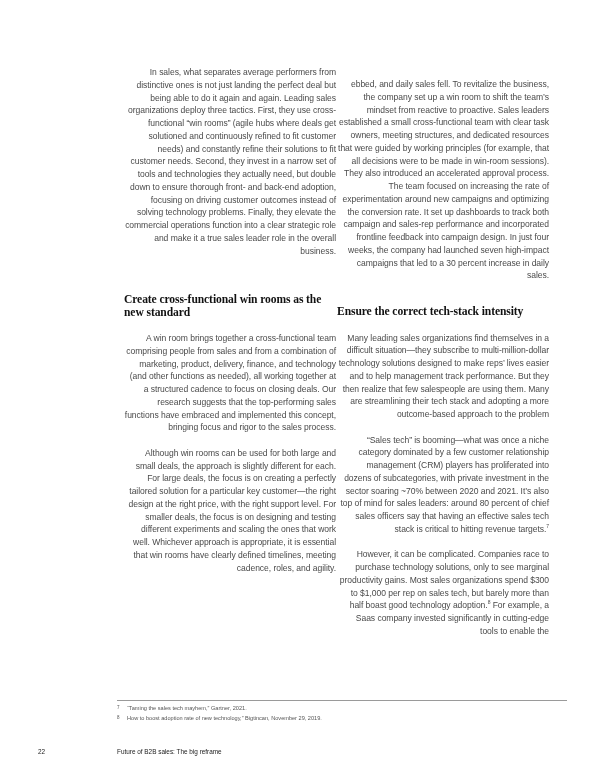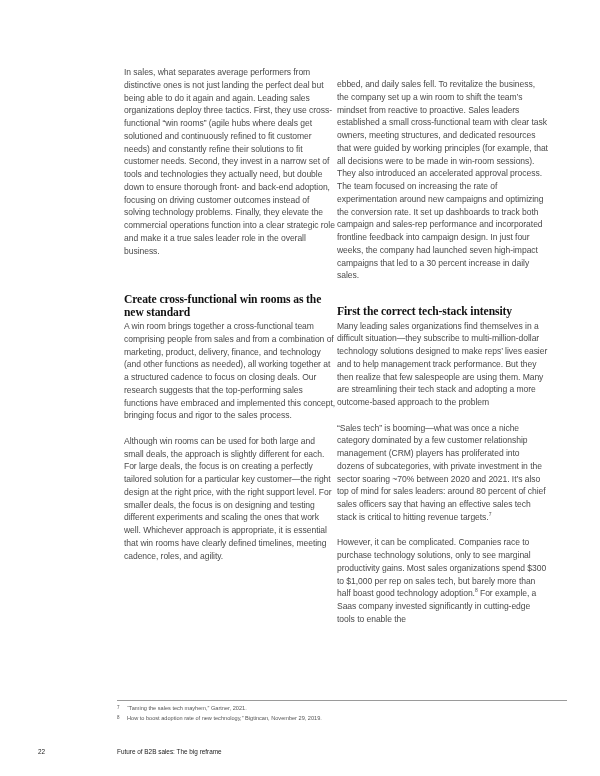--- a/index.html
+++ b/index.html
@@ -17,35 +17,36 @@
   }
   .col {
     position: absolute;
     width: 212px;
     font-size: 8.55px;
     line-height: 12.75px;
     letter-spacing: -0.05px;
   }
   .col p {
     margin: 0;
+    text-align: right;
   }
   .col p.gap {
     margin-top: 12.75px;
   }
   #col-left-top { left: 124px; top: 66px; }
   #col-right-top { left: 337px; top: 66px; margin-top: 12px; }
   #col-left-main { left: 124px; top: 294px; }
   #col-right-main { left: 337px; top: 306px; }
   h2 {
     font-family: "Liberation Serif", "DejaVu Serif", serif;
     font-weight: bold;
     color: #111111;
     font-size: 11.6px;
     line-height: 12.6px;
-    margin: 0 0 1px 0;
+    margin: 0 0 13px 0;
     letter-spacing: -0.1px;
   }
   sup {
     font-size: 5px;
     line-height: 0;
     vertical-align: super;
   }
   .footnote-rule {
     position: absolute;
     left: 117px;
@@ -101,21 +102,21 @@
   <p>ebbed, and daily sales fell. To revitalize the business, the company set up a win room to shift the team’s mindset from reactive to proactive. Sales leaders established a small cross-functional team with clear task owners, meeting structures, and dedicated resources that were guided by working principles (for example, that all decisions were to be made in win-room sessions). They also introduced an accelerated approval process. The team focused on increasing the rate of experimentation around new campaigns and optimizing the conversion rate. It set up dashboards to track both campaign and sales-rep performance and incorporated frontline feedback into campaign design. In just four weeks, the company had launched seven high-impact campaigns that led to a 30 percent increase in daily sales.</p>
 </div>
 
 <div class="col" id="col-left-main">
   <h2>Create cross-functional win rooms as the new standard</h2>
   <p>A win room brings together a cross-functional team comprising people from sales and from a combination of marketing, product, delivery, finance, and technology (and other functions as needed), all working together at a structured cadence to focus on closing deals. Our research suggests that the top-performing sales functions have embraced and implemented this concept, bringing focus and rigor to the sales process.</p>
   <p class="gap">Although win rooms can be used for both large and small deals, the approach is slightly different for each. For large deals, the focus is on creating a perfectly tailored solution for a particular key customer—the right design at the right price, with the right support level. For smaller deals, the focus is on designing and testing different experiments and scaling the ones that work well. Whichever approach is appropriate, it is essential that win rooms have clearly defined timelines, meeting cadence, roles, and agility.</p>
 </div>
 
 <div class="col" id="col-right-main">
-  <h2>First the correct tech-stack intensity</h2>
+  <h2>Ensure the correct tech-stack intensity</h2>
   <p>Many leading sales organizations find themselves in a difficult situation—they subscribe to multi-million-dollar technology solutions designed to make reps’ lives easier and to help management track performance. But they then realize that few salespeople are using them. Many are streamlining their tech stack and adopting a more outcome-based approach to the problem</p>
   <p class="gap"><span>“Sales tech” is booming—what was once a niche category dominated by a few customer relationship management (CRM) players has proliferated into dozens of subcategories, with private investment in the sector soaring ~70% between 2020 and 2021. It’s also top of mind for sales leaders: around 80 percent of chief sales officers say that having an effective sales tech stack is critical to hitting revenue targets.</span><sup>7</sup></p>
   <p class="gap"><span>However, it can be complicated. Companies race to purchase technology solutions, only to see marginal productivity gains. Most sales organizations spend $300 to $1,000 per rep on sales tech, but barely more than half boast good technology adoption.</span><sup>8</sup> <span>For example, a Saas company invested significantly in cutting-edge tools to enable the</span></p>
 </div>
 
 <div class="footnote-rule"></div>
 
 <div class="footnotes">
   <div class="fn">
     <span class="fn-num">7</span>

